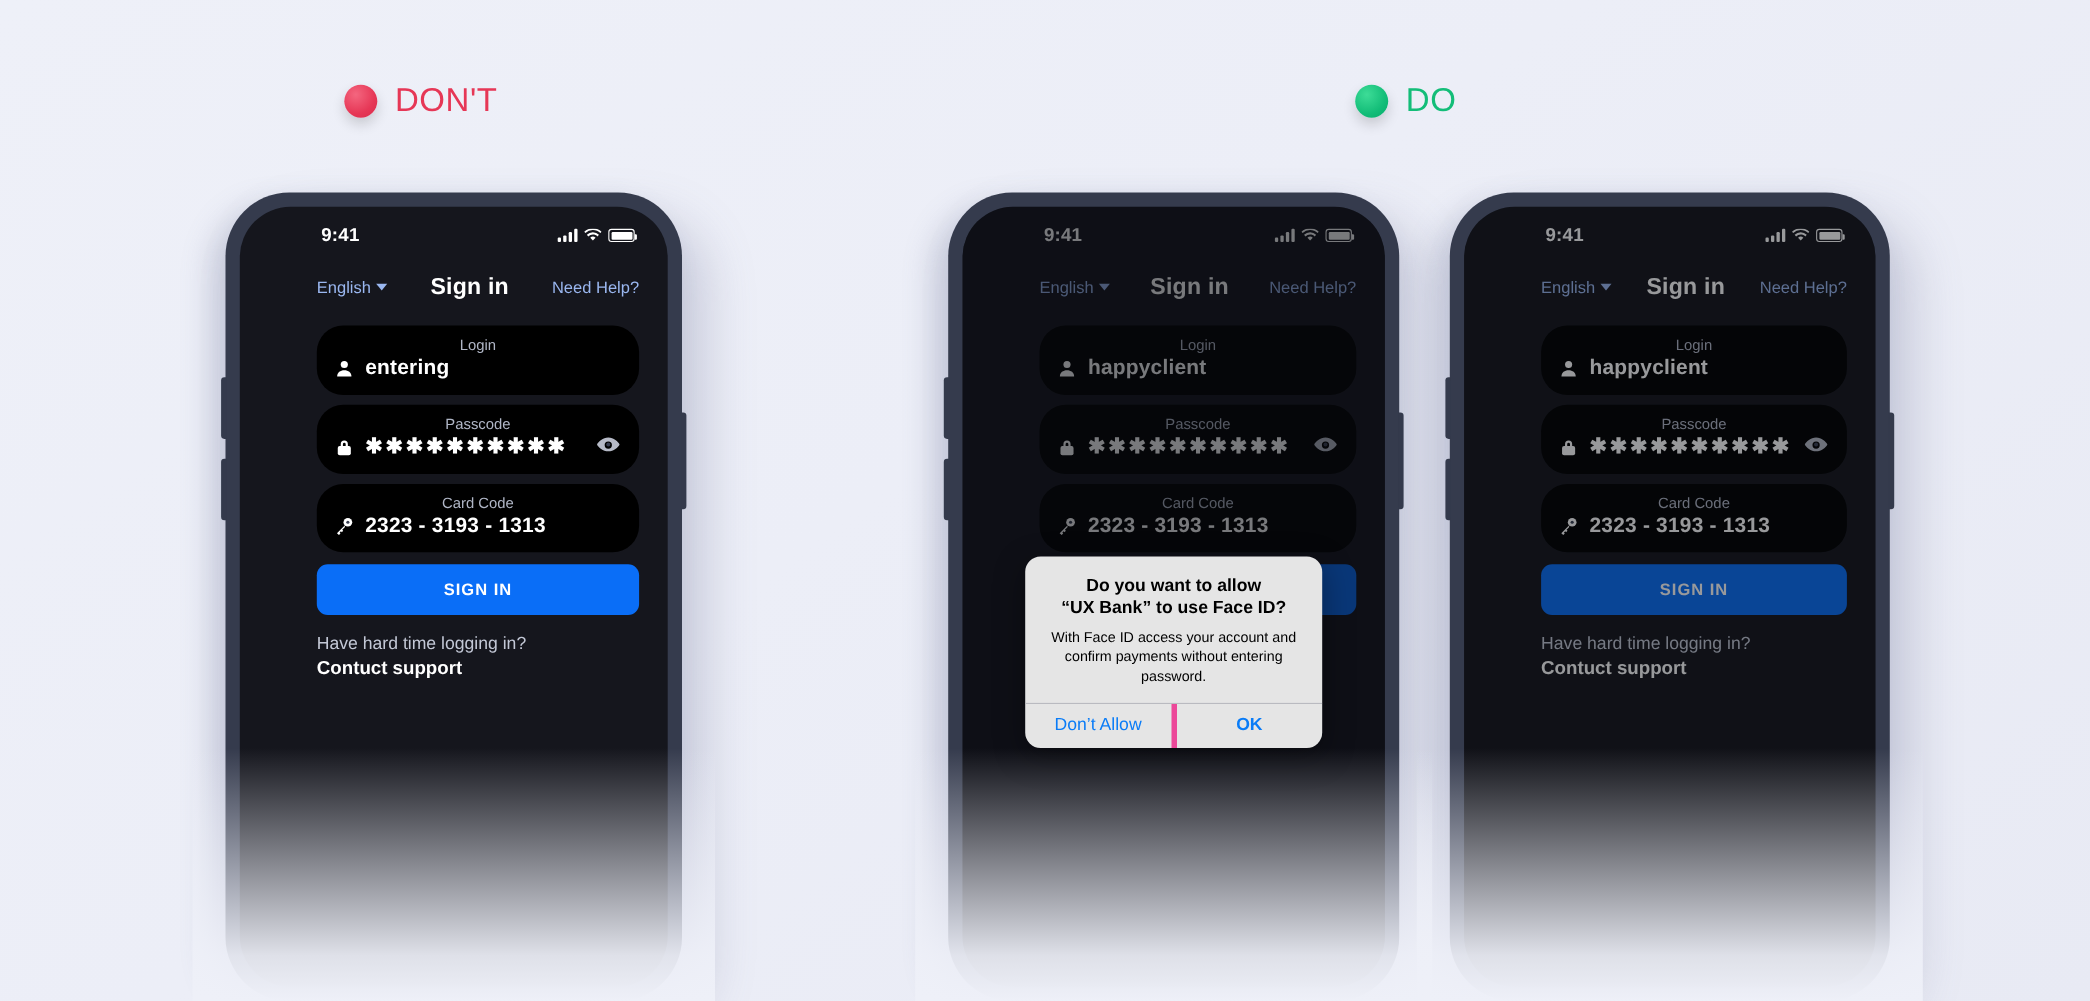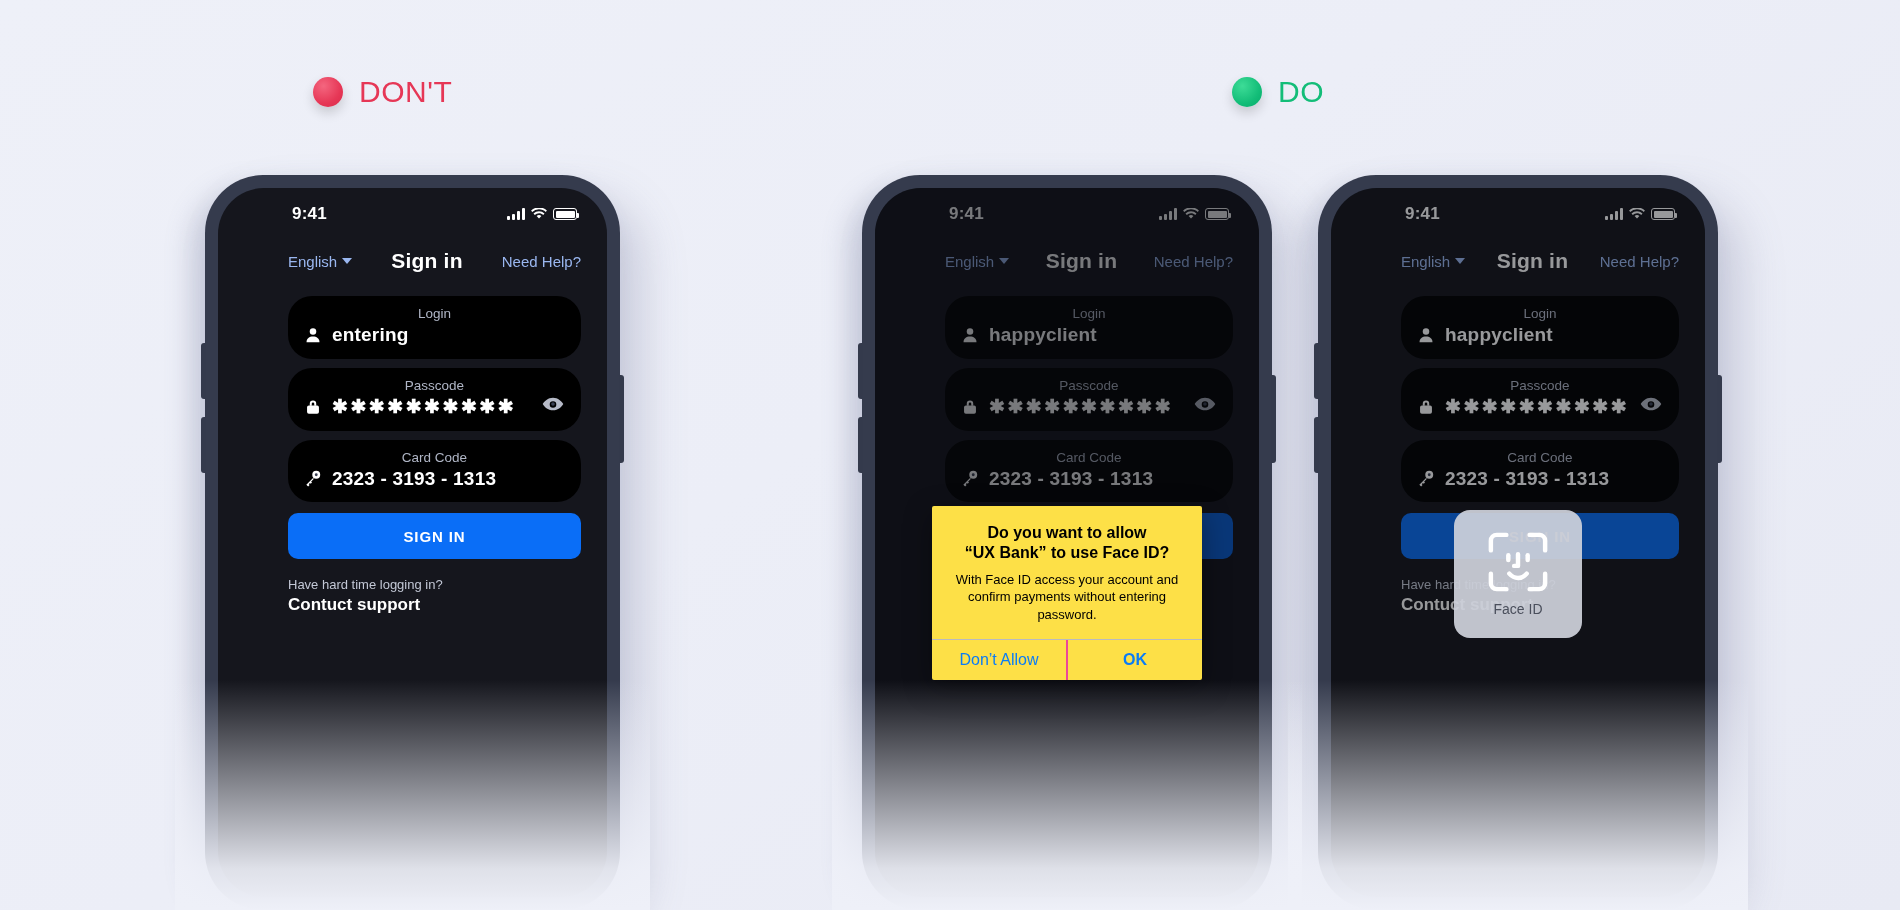--- a/index.html
+++ b/index.html
@@ -144,58 +144,58 @@
     width: 100%;
     border-radius: 10px;
     height: 46px;
     font-size: 15px; font-weight: 700; letter-spacing: .9px;
     cursor: pointer;
     margin-top: 2px;
     font-family: "Liberation Sans", sans-serif;
   }
 
   .support { padding: 18px 26px 0 26px; }
-  .support-q { color: #c3c8d6; font-size: 13px; margin-bottom: 3px; }
+  .support-q { color: #c3c8d6; font-size: 16px; margin-bottom: 3px; }
   .support-a { color: #ffffff; font-size: 17px; font-weight: 700; cursor: pointer; }
 
   
   .dim {
     position: absolute; inset: 0;
     background: rgba(10,11,16,.55);
     z-index: 20;
   }
 
   
   .alert {
     position: absolute;
     z-index: 30;
     width: 270px;
     left: 50%; transform: translateX(-50%);
     top: 318px;
-    background: #fde047;
-    border-radius: 2px;
+    background: #e5e5e5;
+    border-radius: 14px;
     overflow: hidden;
     box-shadow: 0 8px 28px rgba(0,0,0,.35);
     color: #000;
     text-align: center;
   }
   .alert-body { padding: 17px 16px 16px 16px; }
   .alert-title { font-size: 16px; font-weight: 700; line-height: 1.28; margin-bottom: 7px; }
   .alert-msg { font-size: 13px; line-height: 1.33; }
   .alert-actions { display: flex; border-top: 1px solid #b9bac0; }
   .alert-btn {
     flex: 1;
     padding: 11px 4px;
     color: #0a7cf7;
     font-size: 16px;
     background: transparent; border: none; cursor: pointer;
     font-family: "Liberation Sans", sans-serif;
   }
   .alert-btn.bold { font-weight: 700; }
-  .alert-btn + .alert-btn { border-left: 2px solid #ec4899; }
+  .alert-btn + .alert-btn { border-left: 5px solid #ec4899; }
 
   
   .faceid {
     position: absolute; z-index: 30;
     left: 50%; transform: translateX(-50%);
     top: 322px;
     width: 128px; height: 128px;
     border-radius: 16px;
     background: rgba(205,209,218,.93);
     display: flex; flex-direction: column;
@@ -476,31 +476,16 @@
       <button class="btn-primary">SIGN IN</button>
     </div>
 
     <div class="support">
       <div class="support-q">Have hard time logging in?</div>
       <div class="support-a">Contuct support</div>
     </div>
 
     <div class="dim" style="background:rgba(10,11,16,.42)"></div>
 
-    <div class="faceid">
-      <svg width="62" height="62" viewBox="0 0 64 64">
-        <g fill="none" stroke="#fff" stroke-width="4.6" stroke-linecap="round" stroke-linejoin="round">
-          <path d="M4 20V10a6 6 0 0 1 6-6h10"></path>
-          <path d="M44 4h10a6 6 0 0 1 6 6v10"></path>
-          <path d="M60 44v10a6 6 0 0 1-6 6H44"></path>
-          <path d="M20 60H10a6 6 0 0 1-6-6V44"></path>
-          <path d="M22 25v5"></path>
-          <path d="M42 25v5"></path>
-          <path d="M32 24v12h-4"></path>
-          <path d="M23 44c2.6 3 5.6 4.5 9 4.5s6.4-1.5 9-4.5"></path>
-        </g>
-      </svg>
-      <span class="faceid-label">Face ID</span>
-    </div>
 
   </div>
   <div class="fade-mask"></div>
 </div>
 
 </body></html>

